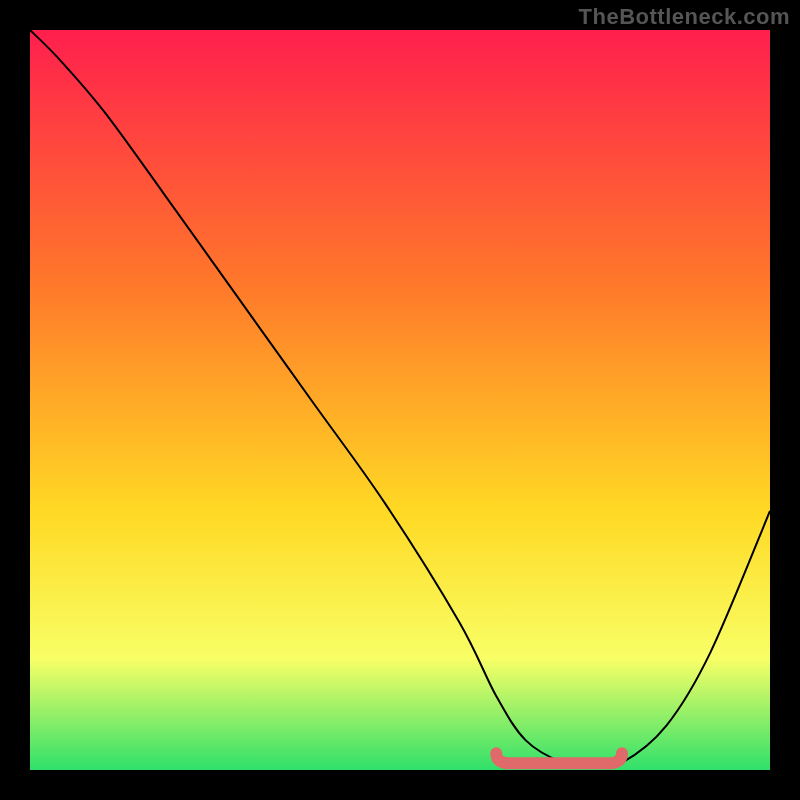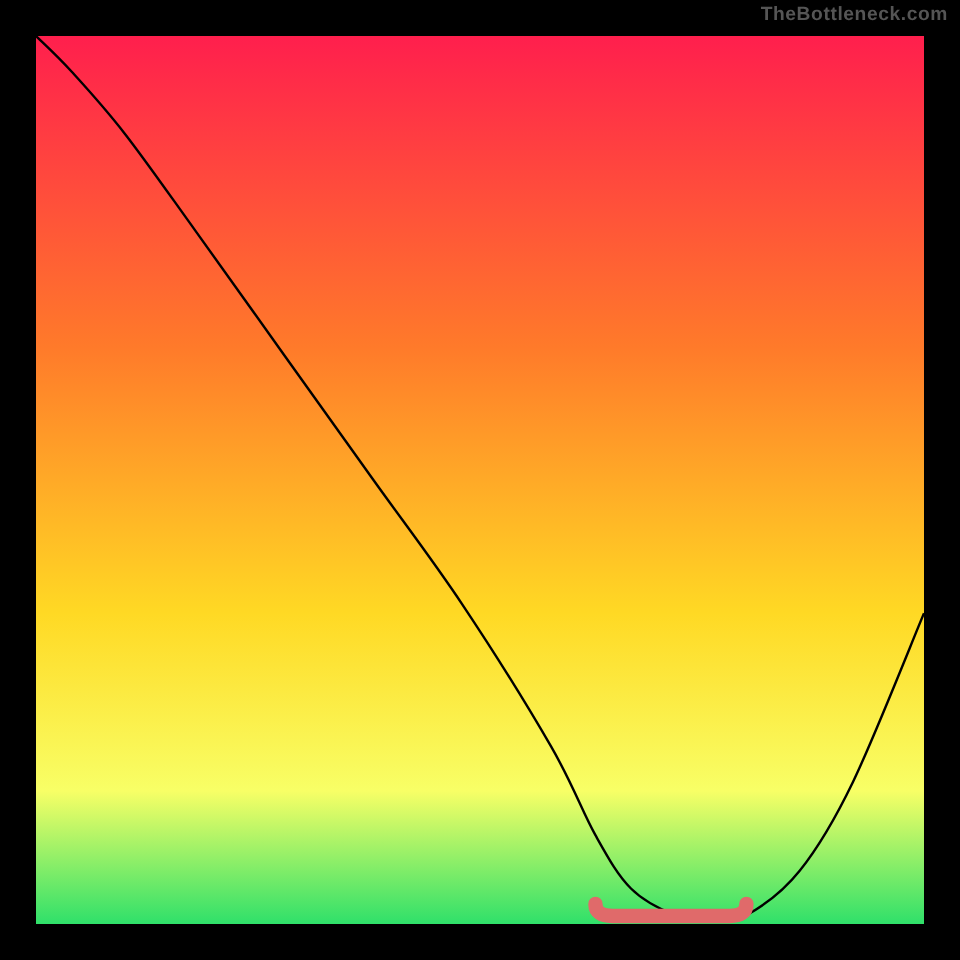--- a/index.html
+++ b/index.html
@@ -15,21 +15,21 @@
     position: relative;
     width: 800px;
     height: 800px;
     background: #000;
   }
   .watermark {
     position: absolute;
     top: 4px;
     right: 10px;
     color: #555;
-    font-size: 16px;
+    font-size: 22px;
     font-weight: 600;
     letter-spacing: 0.5px;
     user-select: none;
   }
   .plot {
     position: absolute;
     left: 30px;
     top: 30px;
     width: 740px;
     height: 740px;

